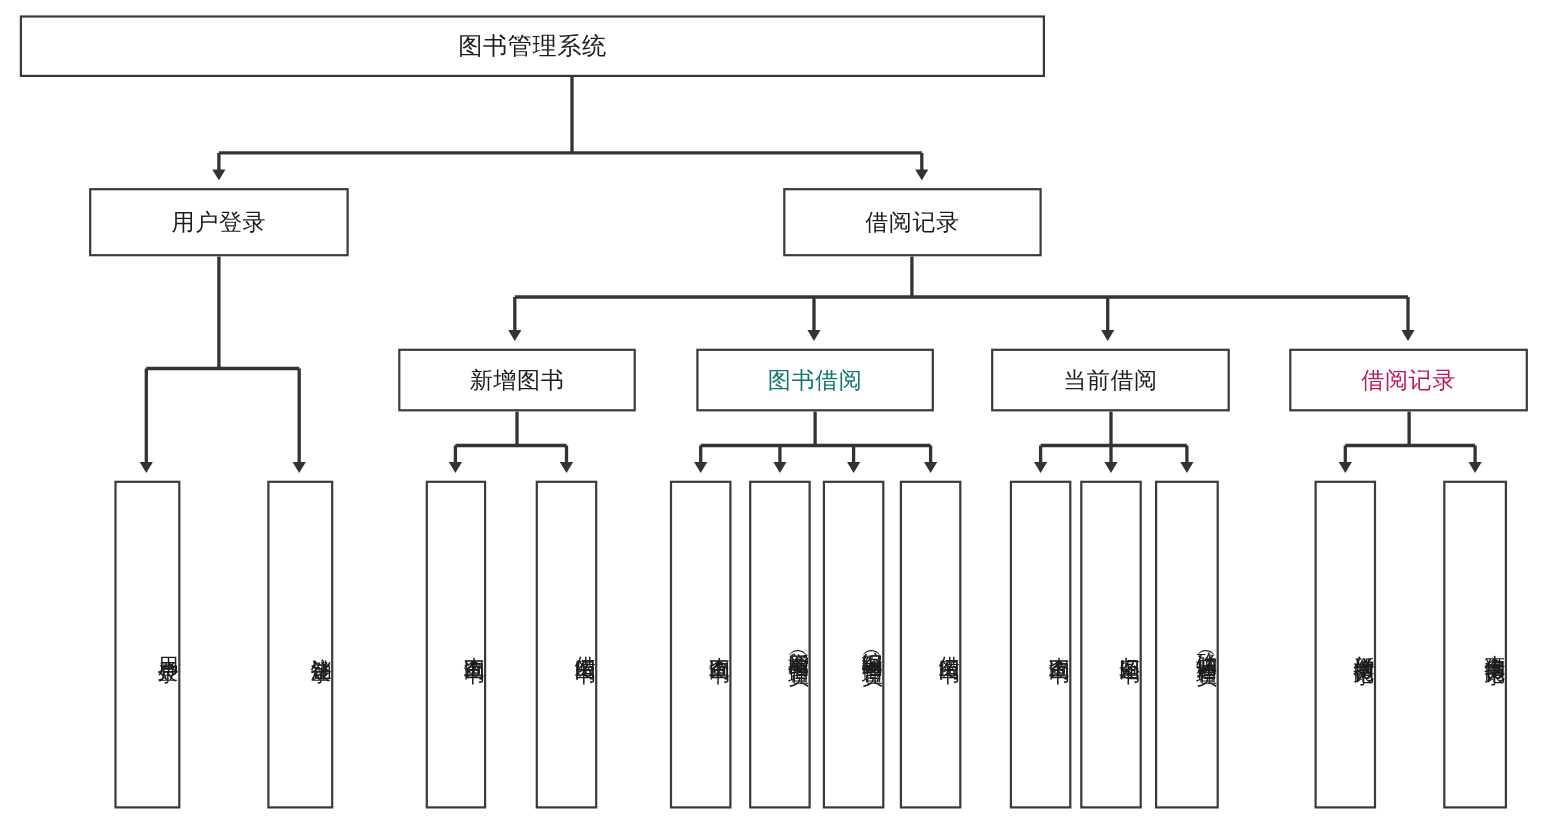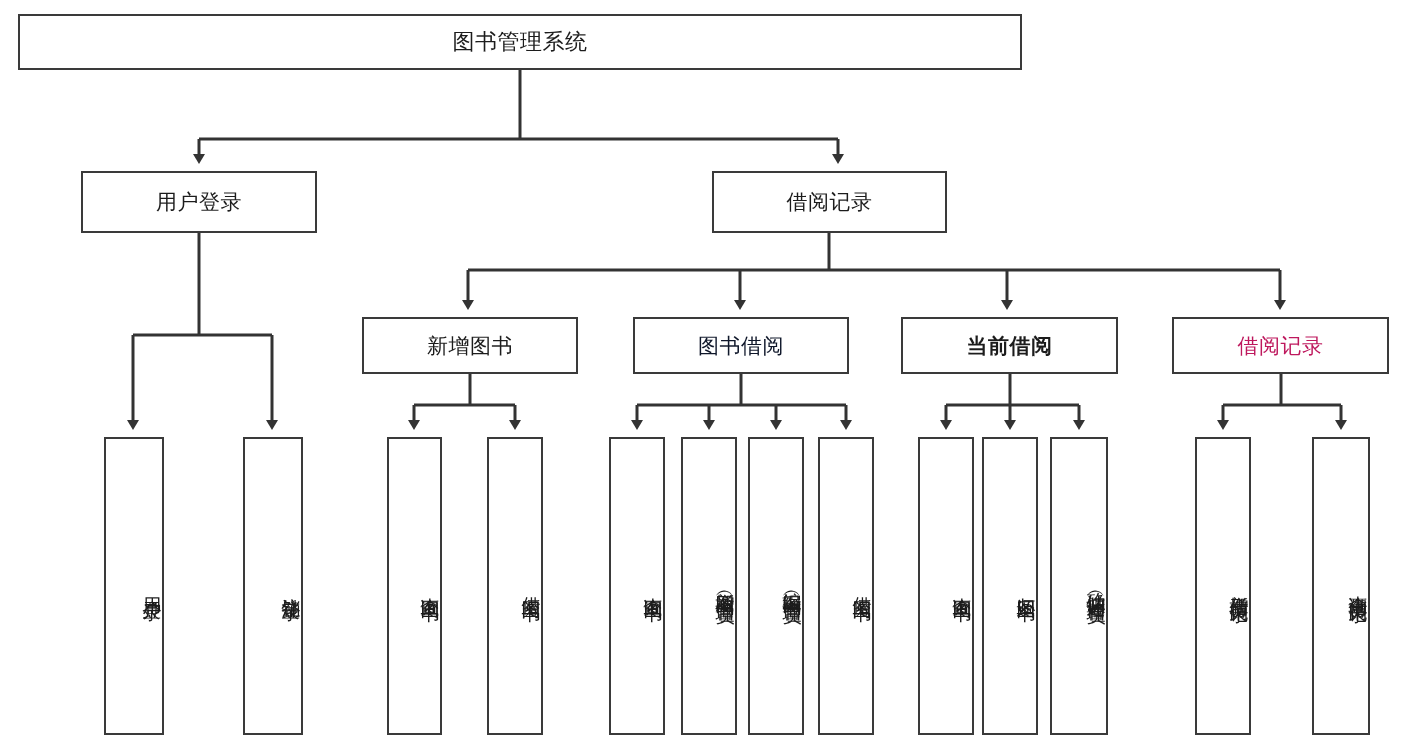--- a/index.html
+++ b/index.html
@@ -110,28 +110,28 @@
       <path d="M1010,405 L1010,421" marker-end="url(#arrow)"></path>
       <path d="M1079,405 L1079,421" marker-end="url(#arrow)"></path>
 
       <path d="M1281,374 L1281,405"></path>
       <path d="M1223,405 L1341,405"></path>
       <path d="M1223,405 L1223,421" marker-end="url(#arrow)"></path>
       <path d="M1341,405 L1341,421" marker-end="url(#arrow)"></path>
     </g>
   </svg>
 
-  <div class="node node-h node-root" style="left: 18px; top: 14px; width: 1004px; height: 56px; border-color: rgb(58, 58, 58); background: rgb(255, 255, 255); color: rgb(28, 28, 28);">图书管理系统</div>
+  <div class="node node-h node-root" style="left: 18px; top: 14px; width: 932px; height: 56px; border-color: rgb(58, 58, 58); background: rgb(255, 255, 255); color: rgb(28, 28, 28);">图书管理系统</div>
 
   <div class="node node-h" style="left: 81px; top: 171px; width: 236px; height: 62px; border-color: rgb(58, 58, 58); background: rgb(255, 255, 255); color: rgb(28, 28, 28);">用户登录</div>
   <div class="node node-h" style="left: 712px; top: 171px; width: 235px; height: 62px; border-color: rgb(58, 58, 58); background: rgb(255, 255, 255); color: rgb(28, 28, 28);">借阅记录</div>
 
   <div class="node node-h" style="left: 362px; top: 317px; width: 216px; height: 57px; border-color: rgb(58, 58, 58); background: rgb(255, 255, 255); color: rgb(28, 28, 28);">新增图书</div>
-  <div class="node node-h" style="left: 633px; top: 317px; width: 216px; height: 57px; border-color: rgb(58, 58, 58); background: rgb(255, 255, 255); color: #0f172a;">图书借阅</div>
-  <div class="node node-h" style="left: 901px; top: 317px; width: 217px; height: 57px; border-color: rgb(58, 58, 58); background: rgb(255, 255, 255); color: rgb(28, 28, 28); font-weight: bold;">当前借阅</div>
+  <div class="node node-h" style="left: 633px; top: 317px; width: 216px; height: 57px; border-color: rgb(58, 58, 58); background: rgb(255, 255, 255); color: #0f766e;">图书借阅</div>
+  <div class="node node-h" style="left: 901px; top: 317px; width: 217px; height: 57px; border-color: rgb(58, 58, 58); background: rgb(255, 255, 255); color: rgb(28, 28, 28);">当前借阅</div>
   <div class="node node-h" style="left: 1172px; top: 317px; width: 217px; height: 57px; border-color: rgb(58, 58, 58); background: rgb(255, 255, 255); color: #be185d;">借阅记录</div>
 
   <div class="node node-v" style="left: 104px; top: 437px; width: 60px; height: 298px; border-color: rgb(58, 58, 58); background: rgb(255, 255, 255); color: rgb(28, 28, 28);">用户登录</div>
   <div class="node node-v" style="left: 243px; top: 437px; width: 60px; height: 298px; border-color: rgb(58, 58, 58); background: rgb(255, 255, 255); color: rgb(28, 28, 28);">注销登录</div>
   <div class="node node-v" style="left: 387px; top: 437px; width: 55px; height: 298px; border-color: rgb(58, 58, 58); background: rgb(255, 255, 255); color: rgb(28, 28, 28);">查询图书</div>
   <div class="node node-v" style="left: 487px; top: 437px; width: 56px; height: 298px; border-color: rgb(58, 58, 58); background: rgb(255, 255, 255); color: rgb(28, 28, 28);">借阅图书</div>
   <div class="node node-v" style="left: 609px; top: 437px; width: 56px; height: 298px; border-color: rgb(58, 58, 58); background: rgb(255, 255, 255); color: rgb(28, 28, 28);">查询图书</div>
   <div class="node node-v" style="left: 681px; top: 437px; width: 56px; height: 298px; border-color: rgb(58, 58, 58); background: rgb(255, 255, 255); color: rgb(28, 28, 28);">新增图书（管理员）</div>
   <div class="node node-v" style="left: 748px; top: 437px; width: 56px; height: 298px; border-color: rgb(58, 58, 58); background: rgb(255, 255, 255); color: rgb(28, 28, 28);">编辑图书（管理员）</div>
   <div class="node node-v" style="left: 818px; top: 437px; width: 56px; height: 298px; border-color: rgb(58, 58, 58); background: rgb(255, 255, 255); color: rgb(28, 28, 28);">借阅图书</div>

